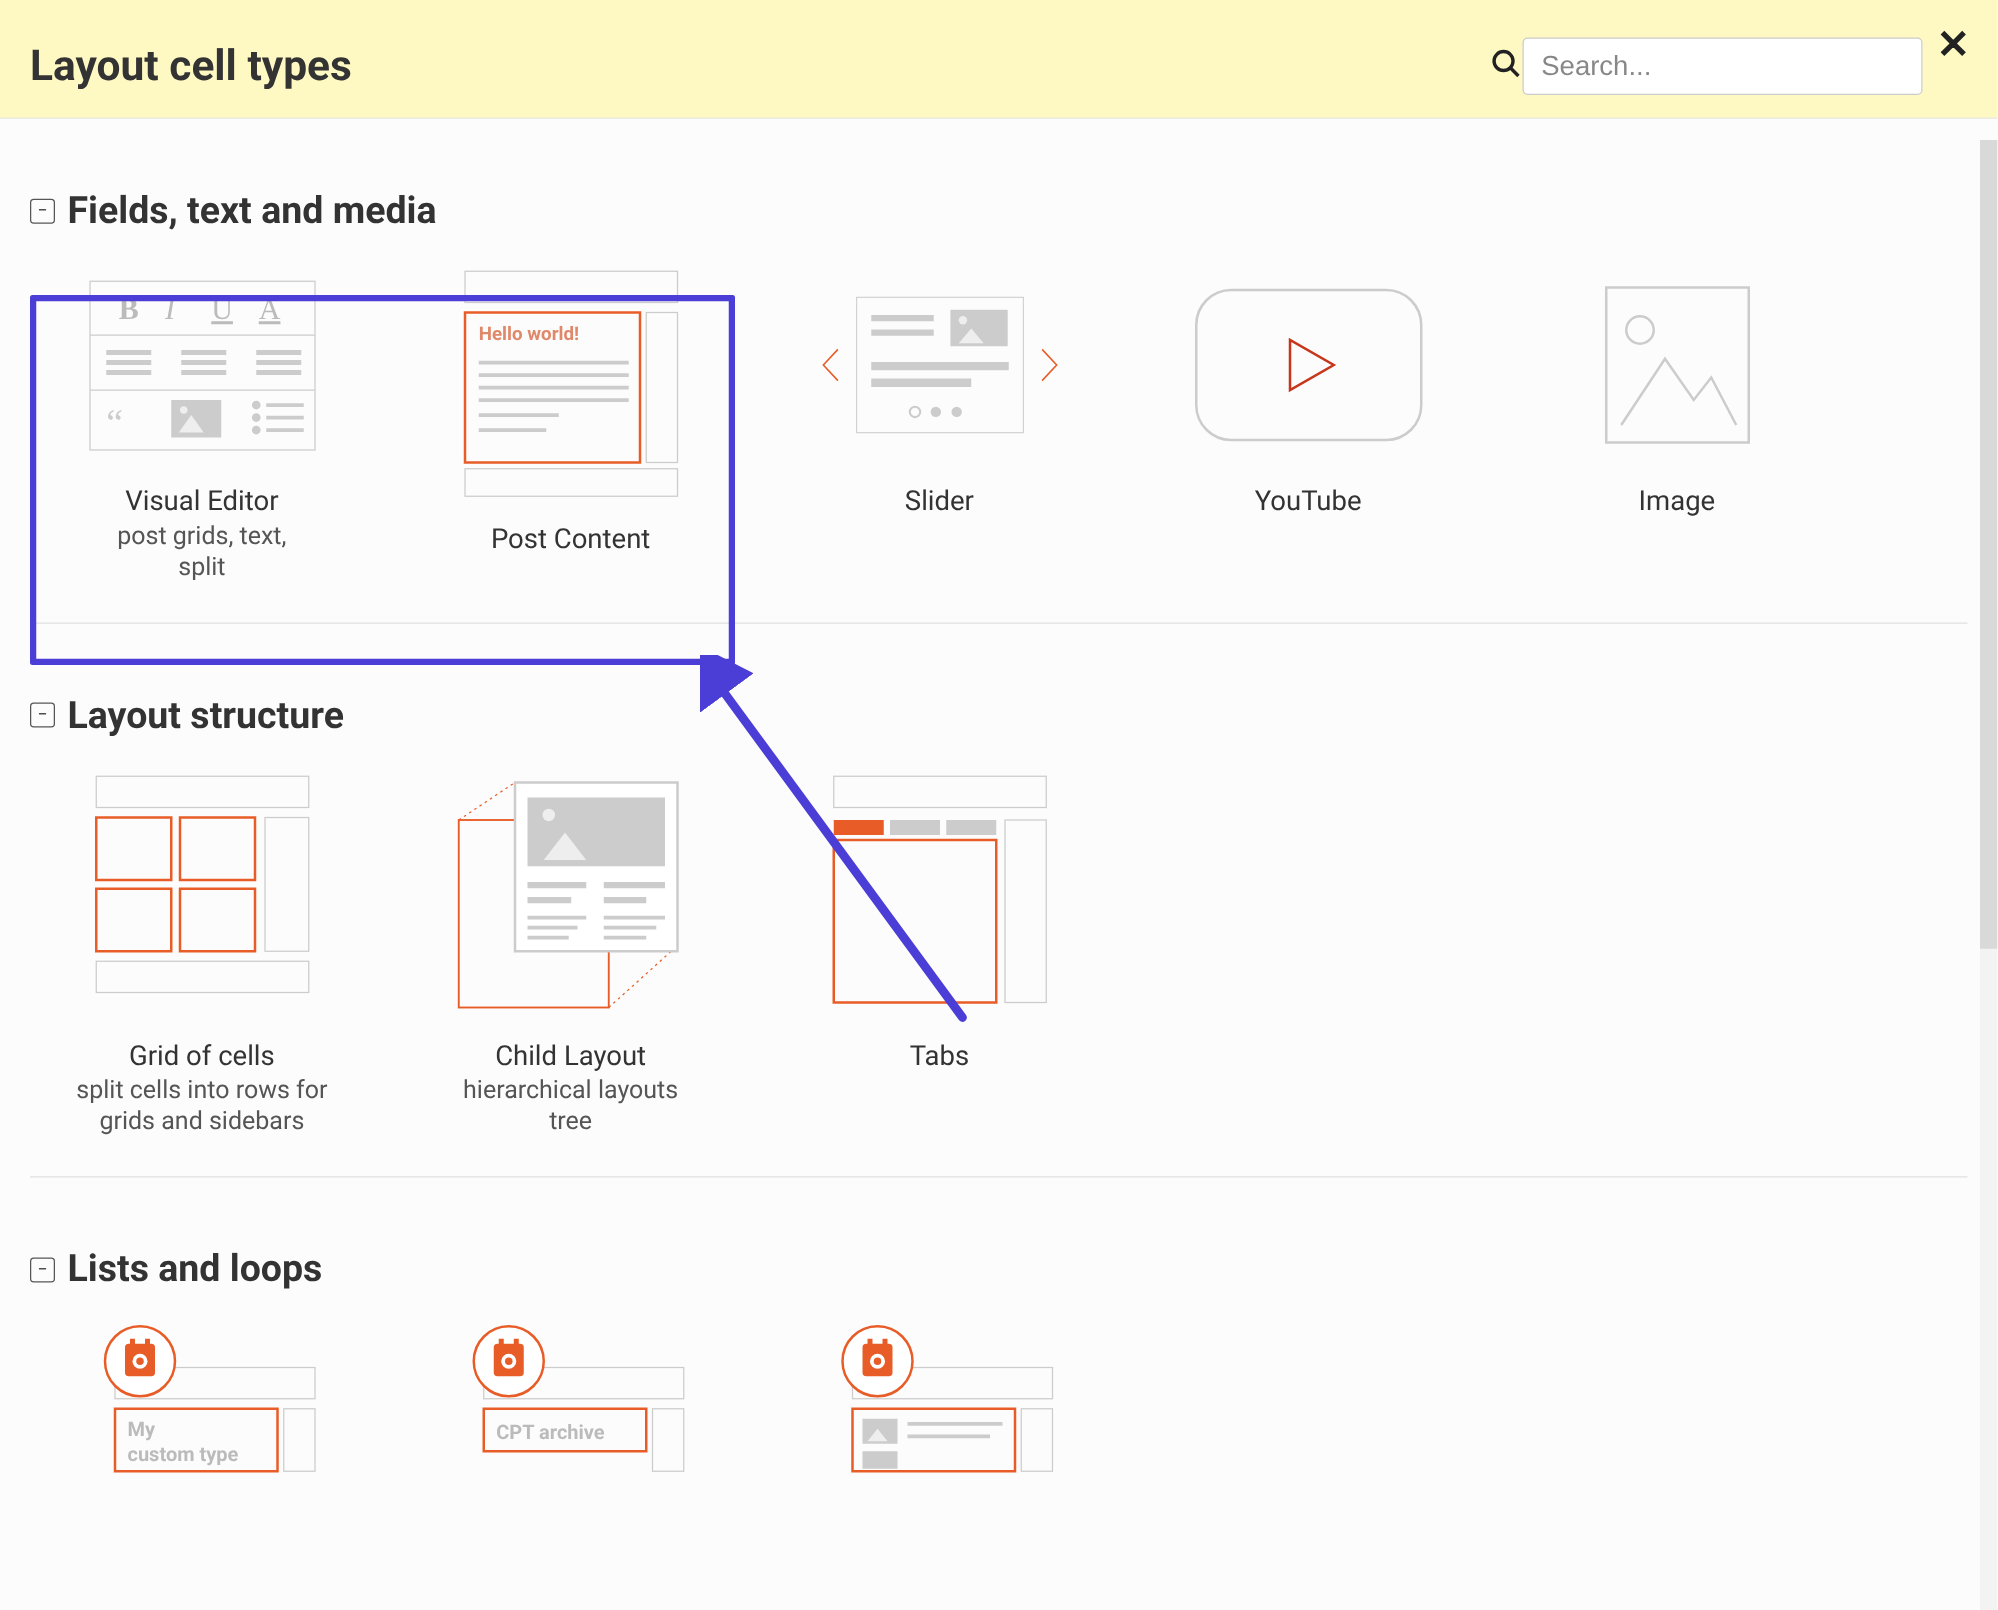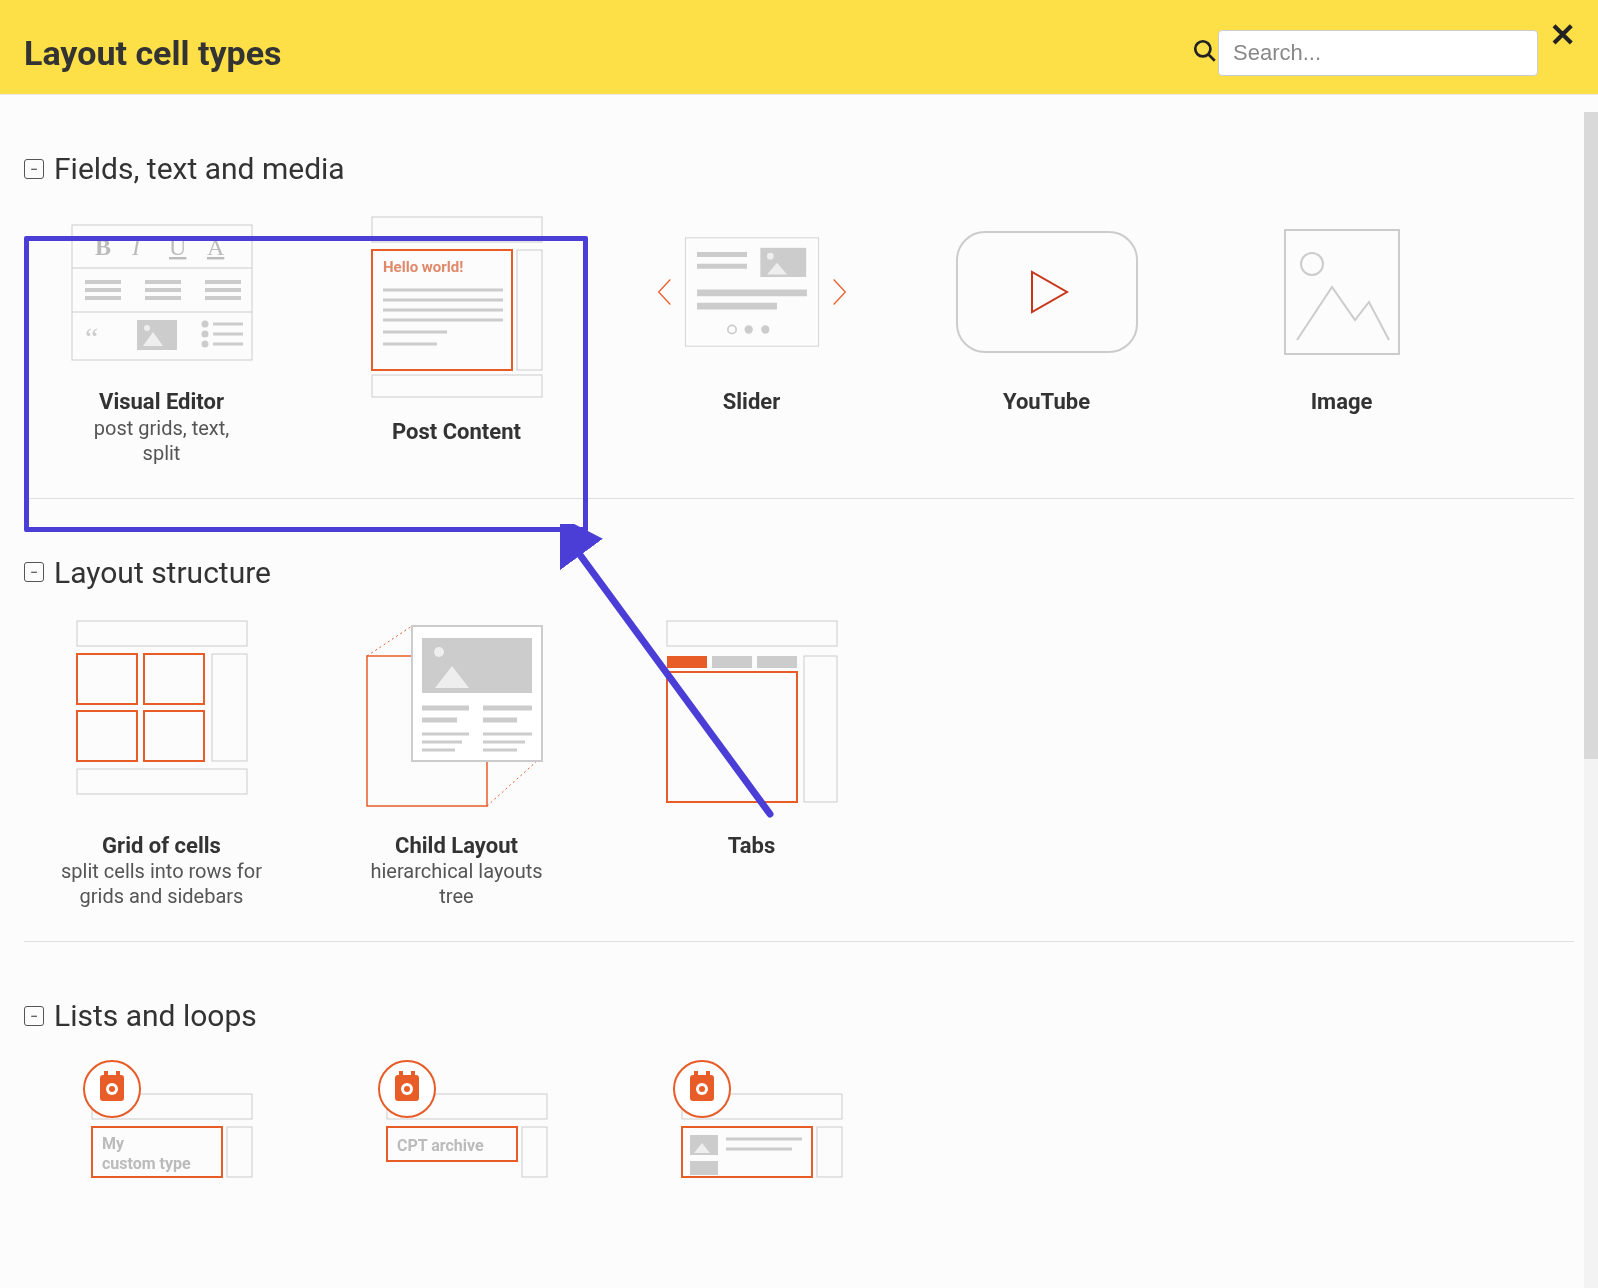--- a/index.html
+++ b/index.html
@@ -11,21 +11,21 @@
     width: 1598px;
     height: 1288px;
     overflow: hidden;
     position: relative;
   }
   .header {
     display: flex;
     align-items: center;
     padding: 30px 24px 18px 24px;
     border-bottom: 1px solid #e8e8e8;
-    background: #fde047;
+    background: #fef9c3;
     position: relative;
   }
   .header h1 {
     font-size: 34px;
     font-weight: 700;
     margin: 0;
     flex: 1;
   }
   .search-wrap {
     display: flex;
@@ -66,21 +66,21 @@
   .section-title .toggle {
     width: 20px; height: 20px;
     border: 1.5px solid #555;
     border-radius: 3px;
     display: flex; align-items: center; justify-content: center;
     font-size: 14px; line-height: 1;
     cursor: pointer;
   }
   .section-title h2 {
     font-size: 30px;
-    font-weight: 400;
+    font-weight: 700;
     margin: 0;
     color: #333;
   }
   .grid {
     display: flex;
     gap: 20px;
     padding-bottom: 32px;
     border-bottom: 1px solid #e0e0e0;
     position: relative;
   }
@@ -94,21 +94,20 @@
     height: 160px;
     margin: 0 auto 16px auto;
     display: flex;
     align-items: center;
     justify-content: center;
   }
   .cell-title {
     font-size: 22px;
     color: #333;
     line-height: 1.25;
-    font-weight: bold;
   }
   .cell-sub {
     font-size: 20px;
     color: #555;
     line-height: 1.25;
   }
   .highlight-box {
     position: absolute;
     top: 236px; left: 24px;
     width: 564px; height: 296px;

